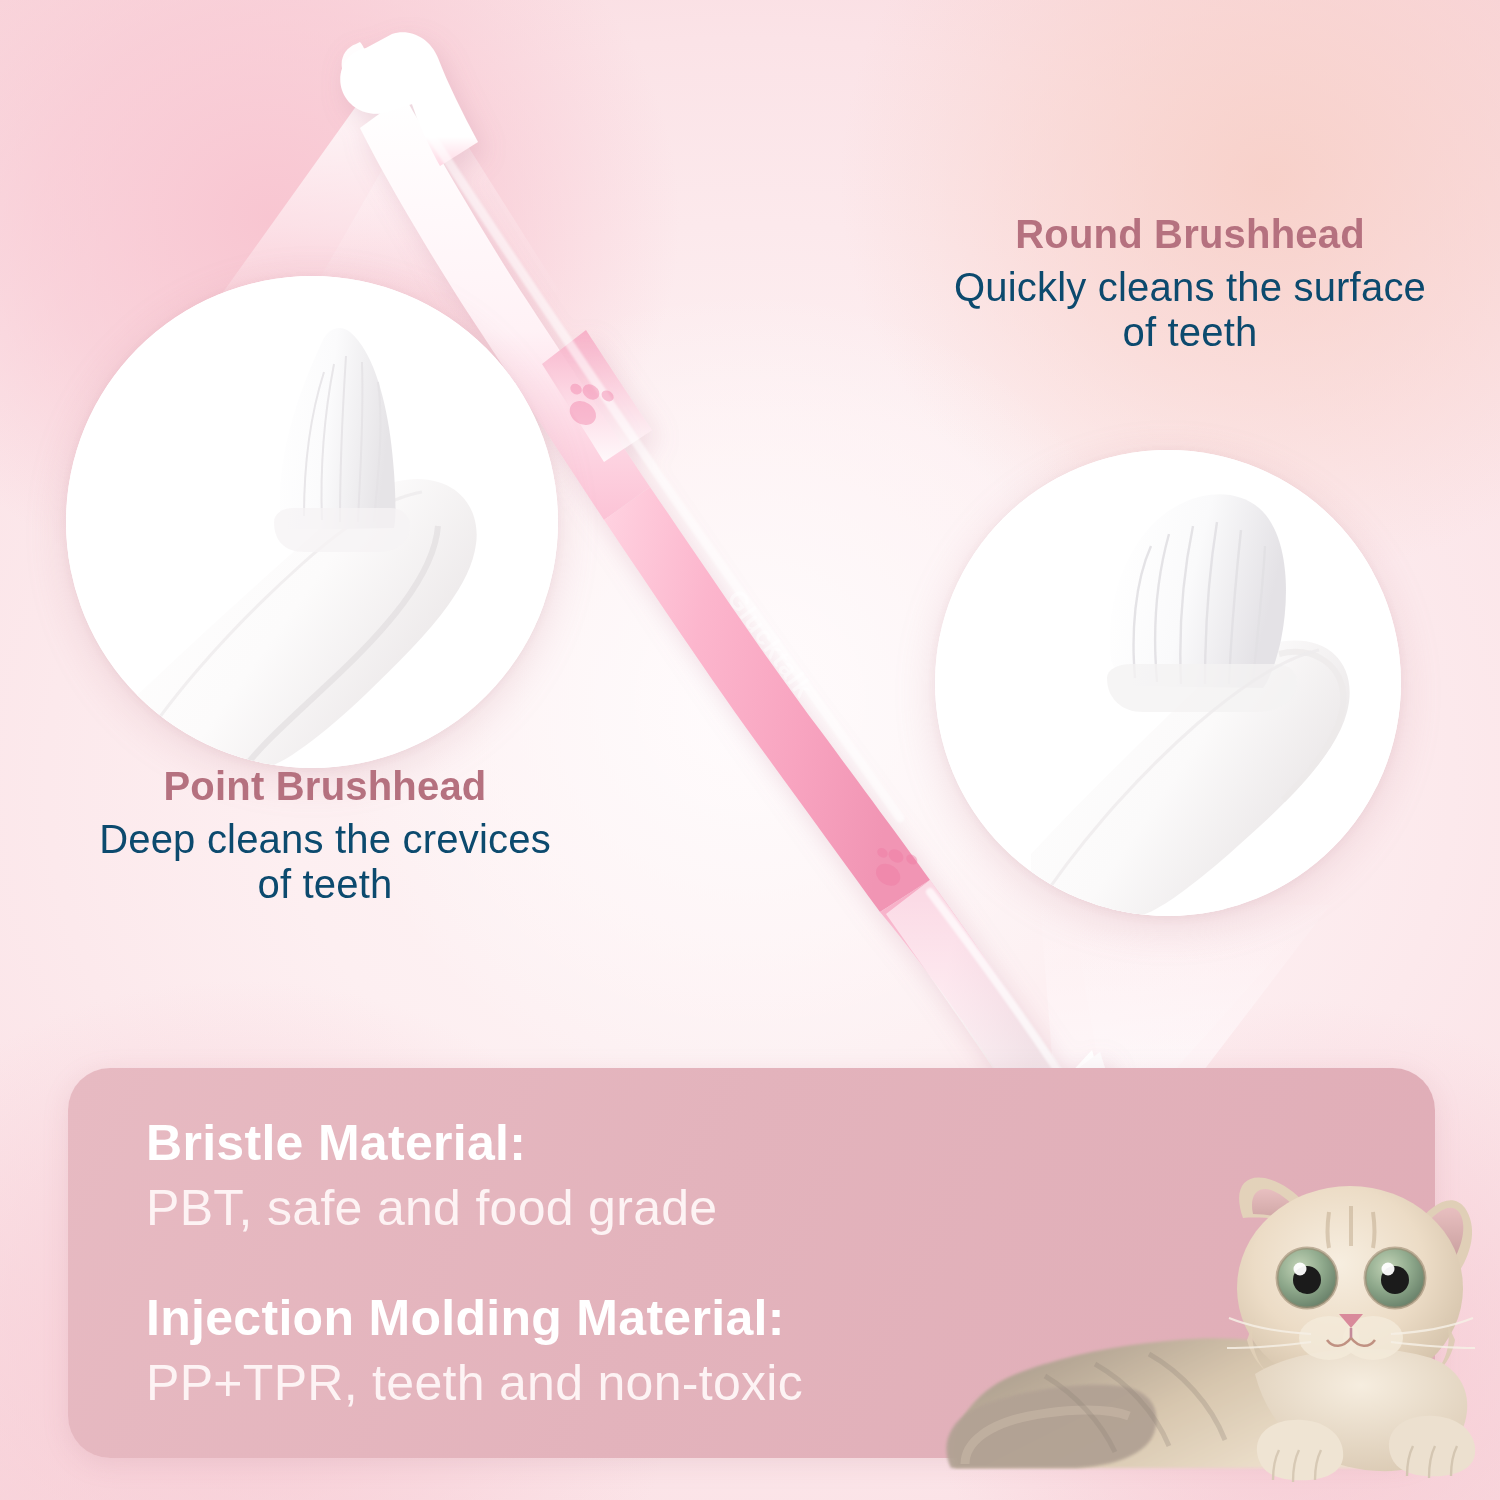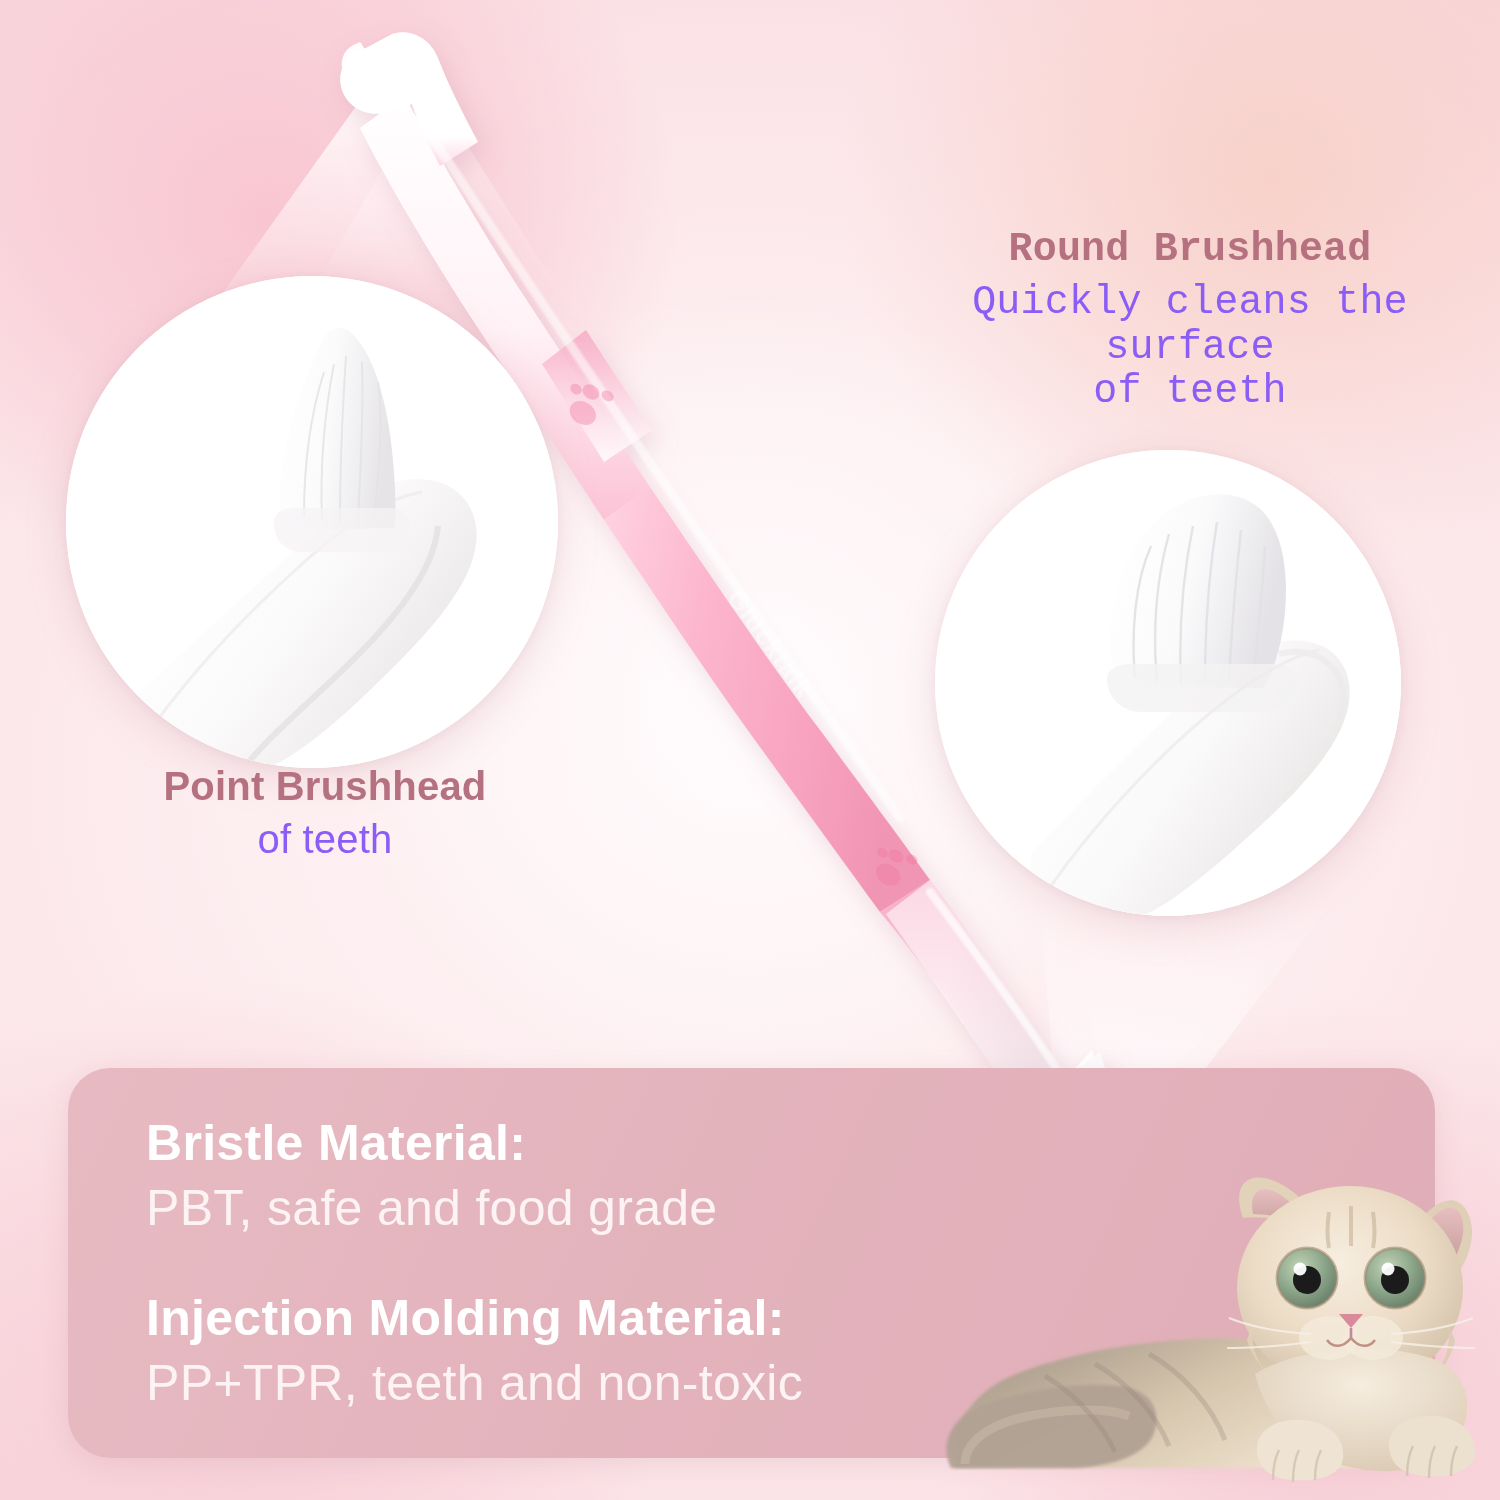--- a/index.html
+++ b/index.html
@@ -58,21 +58,21 @@
   }
   .magnifier .mag-inner{position:absolute;inset:0;}
 
   
   .callout{position:absolute;text-align:center;line-height:1.12;}
   .callout .c-title{
     font-weight:bold;font-size:40px;color:#b5717f;letter-spacing:.2px;
     margin-bottom:8px;white-space:nowrap;
   }
   .callout .c-sub{
-    font-size:40px;color:#8b5cf6;font-weight:400;letter-spacing:.2px;
+    font-size:40px;color:#0c4a6e;font-weight:400;letter-spacing:.2px;
   }
 
   
   #info-panel{
     position:absolute;left:68px;top:1068px;width:1367px;height:390px;
     background:linear-gradient(115deg,#e7bac2 0%,#e3b3bc 45%,#e0adb7 100%);
     border-radius:42px;
     box-shadow:0 6px 26px rgba(186,130,143,.18);
   }
   .spec{position:absolute;left:78px;}
@@ -321,28 +321,29 @@
         <path d="M 172,228 C 172,220 182,214 196,214 L 340,214
                  C 354,214 362,222 362,232 C 362,250 344,262 322,262
                  L 208,262 C 186,262 172,248 172,228 Z" fill="#f4f2f3" opacity=".8"></path>
 
         <path d="M 344,204 C 376,196 404,212 408,242 C 412,276 384,314 348,350" fill="none" stroke="#ece9ea" stroke-width="6" opacity=".7"></path>
         <path d="M 96,466 C 136,402 196,332 262,274 C 304,238 348,208 384,200" stroke="#eeebec" stroke-width="3" fill="none" opacity=".8"></path>
       </svg>
     </div>
   </div>
 
-  <div class="callout" id="callout-round" style="left:885px;top:228px;width:610px;font-family:Liberation Mono, monospace;">
+  <div class="callout" id="callout-round" style="left:885px;top:212px;width:610px;">
     <div class="c-title">Round Brushhead</div>
     <div class="c-sub">Quickly cleans the surface</div>
     <div class="c-sub">of teeth</div>
   </div>
 
   <div class="callout" id="callout-point" style="left:20px;top:764px;width:610px;">
     <div class="c-title">Point Brushhead</div>
+    <div class="c-sub">Deep cleans the crevices</div>
     <div class="c-sub">of teeth</div>
   </div>
 
   <div id="info-panel">
 
     <div class="spec" id="spec-0">
       <div class="s-title">Bristle Material:</div>
       <div class="s-body">PBT, safe and food grade</div>
     </div>
 

